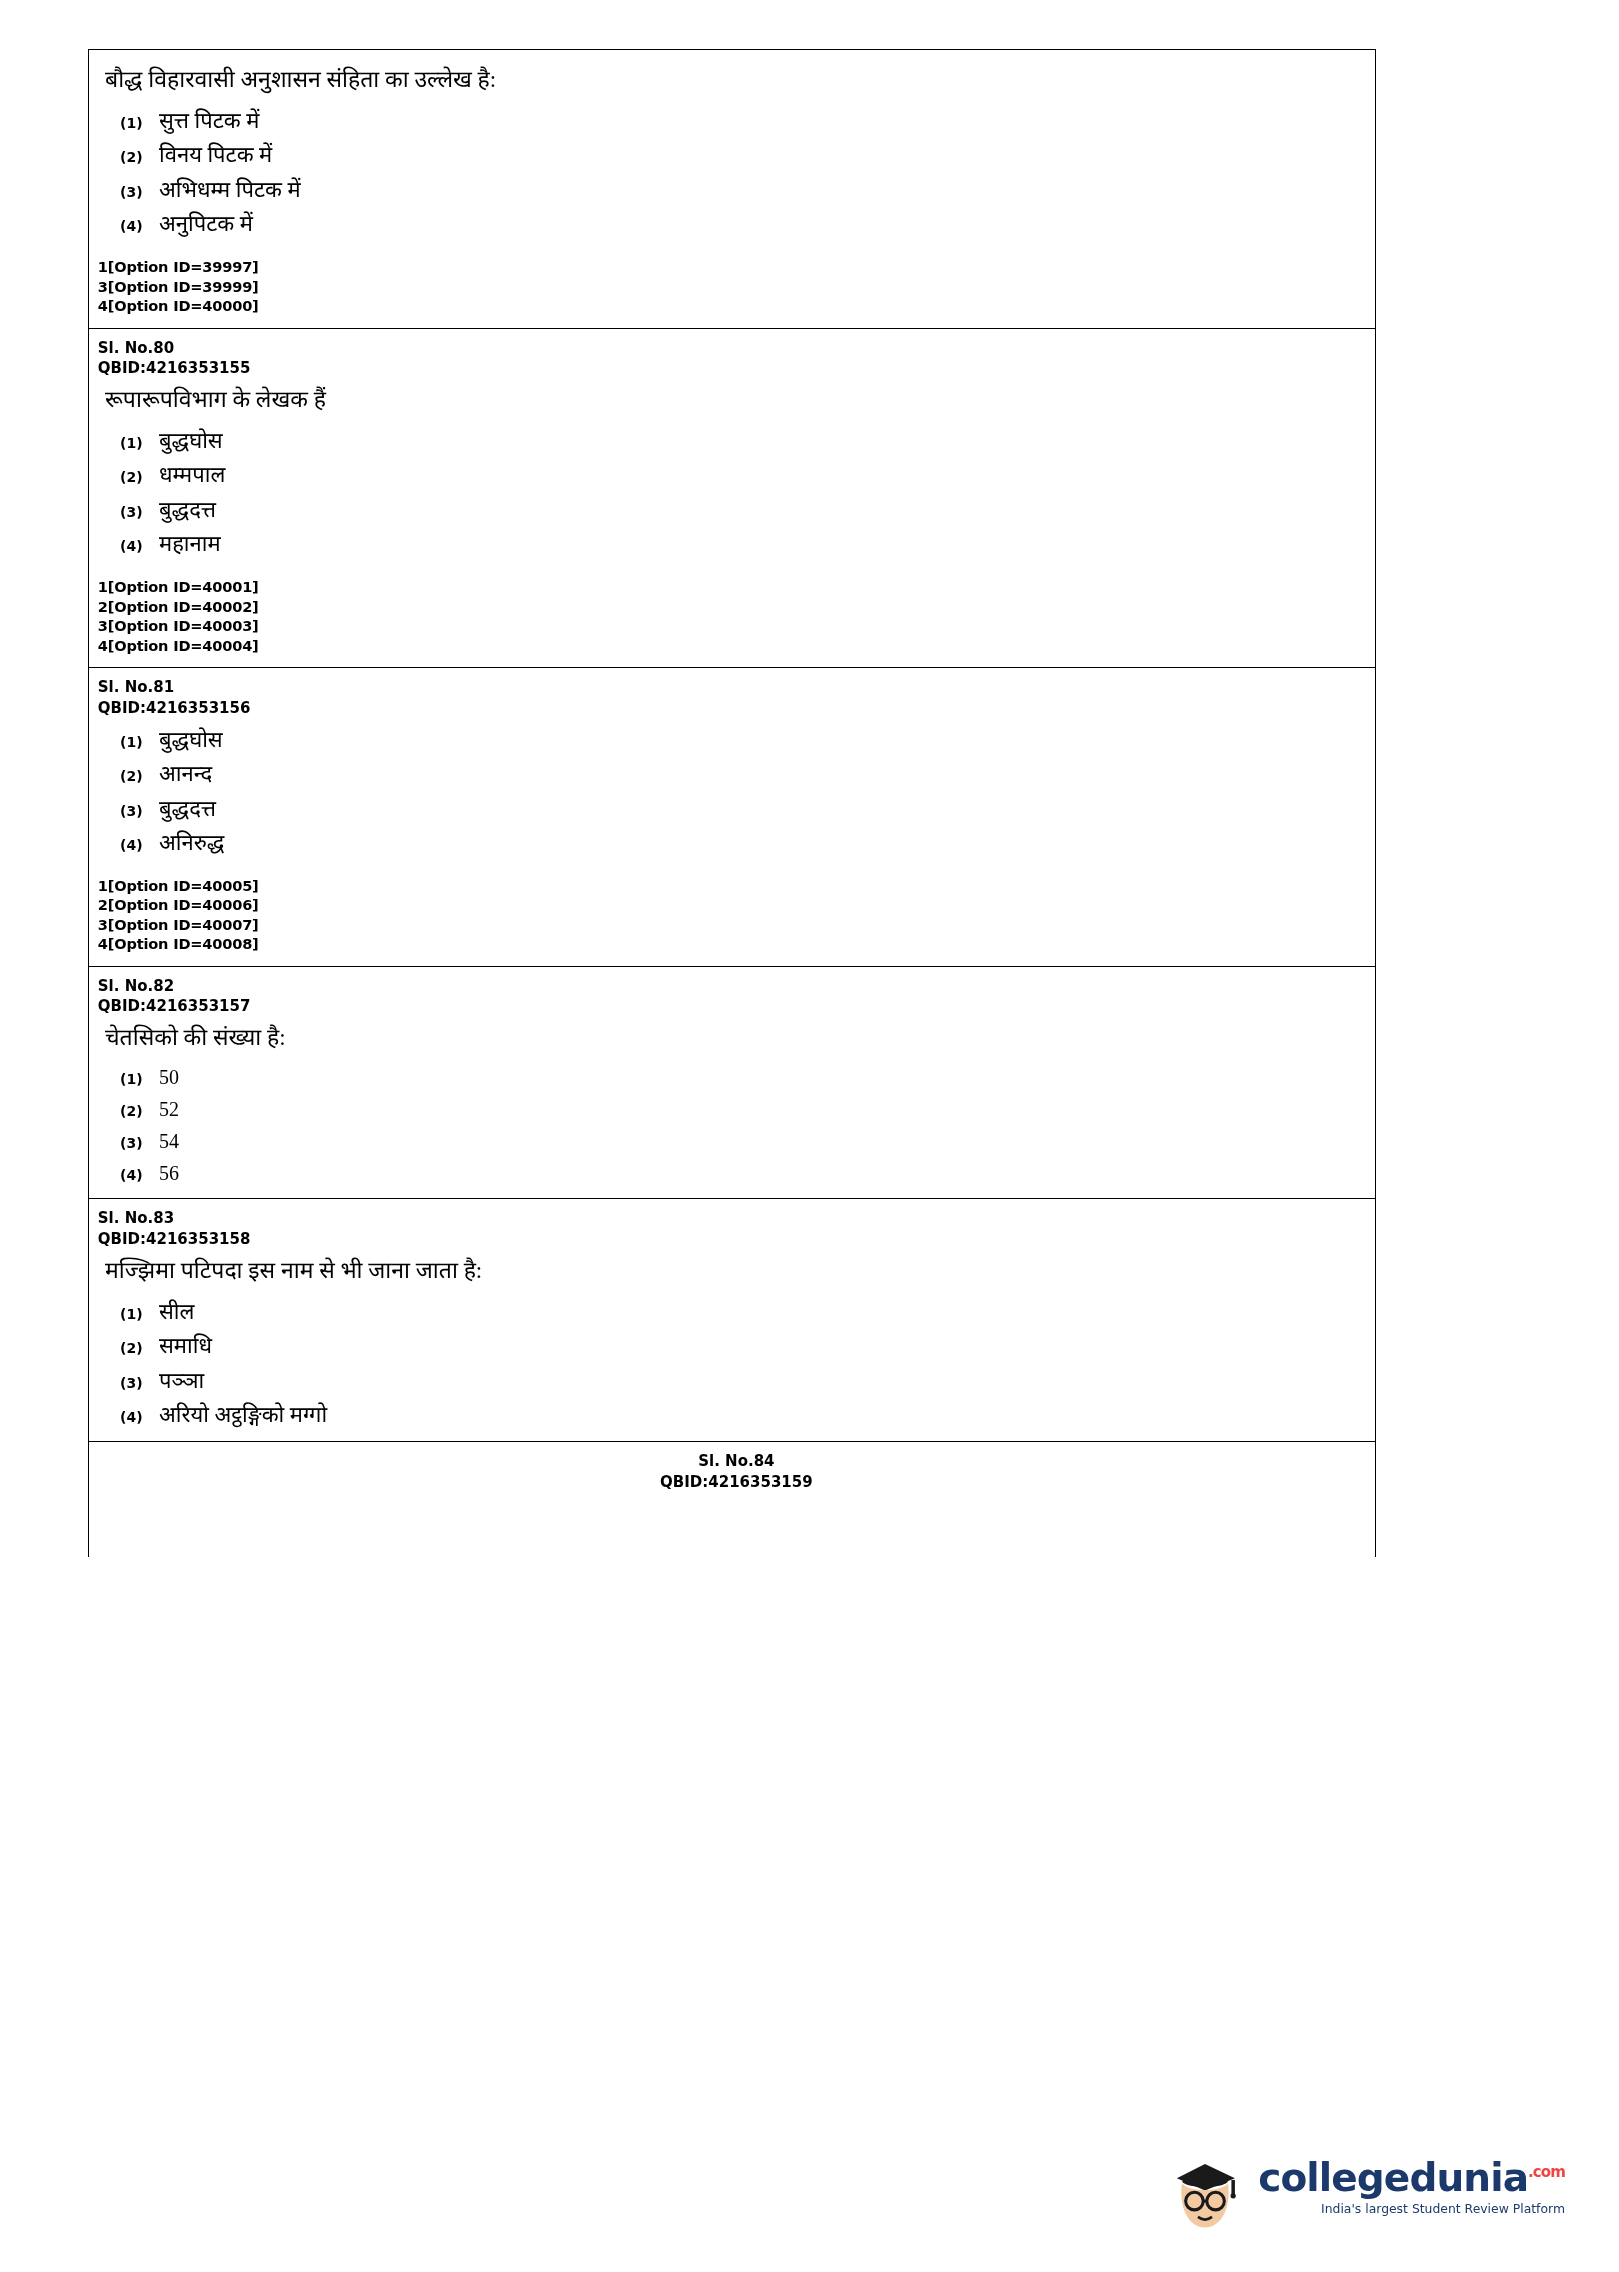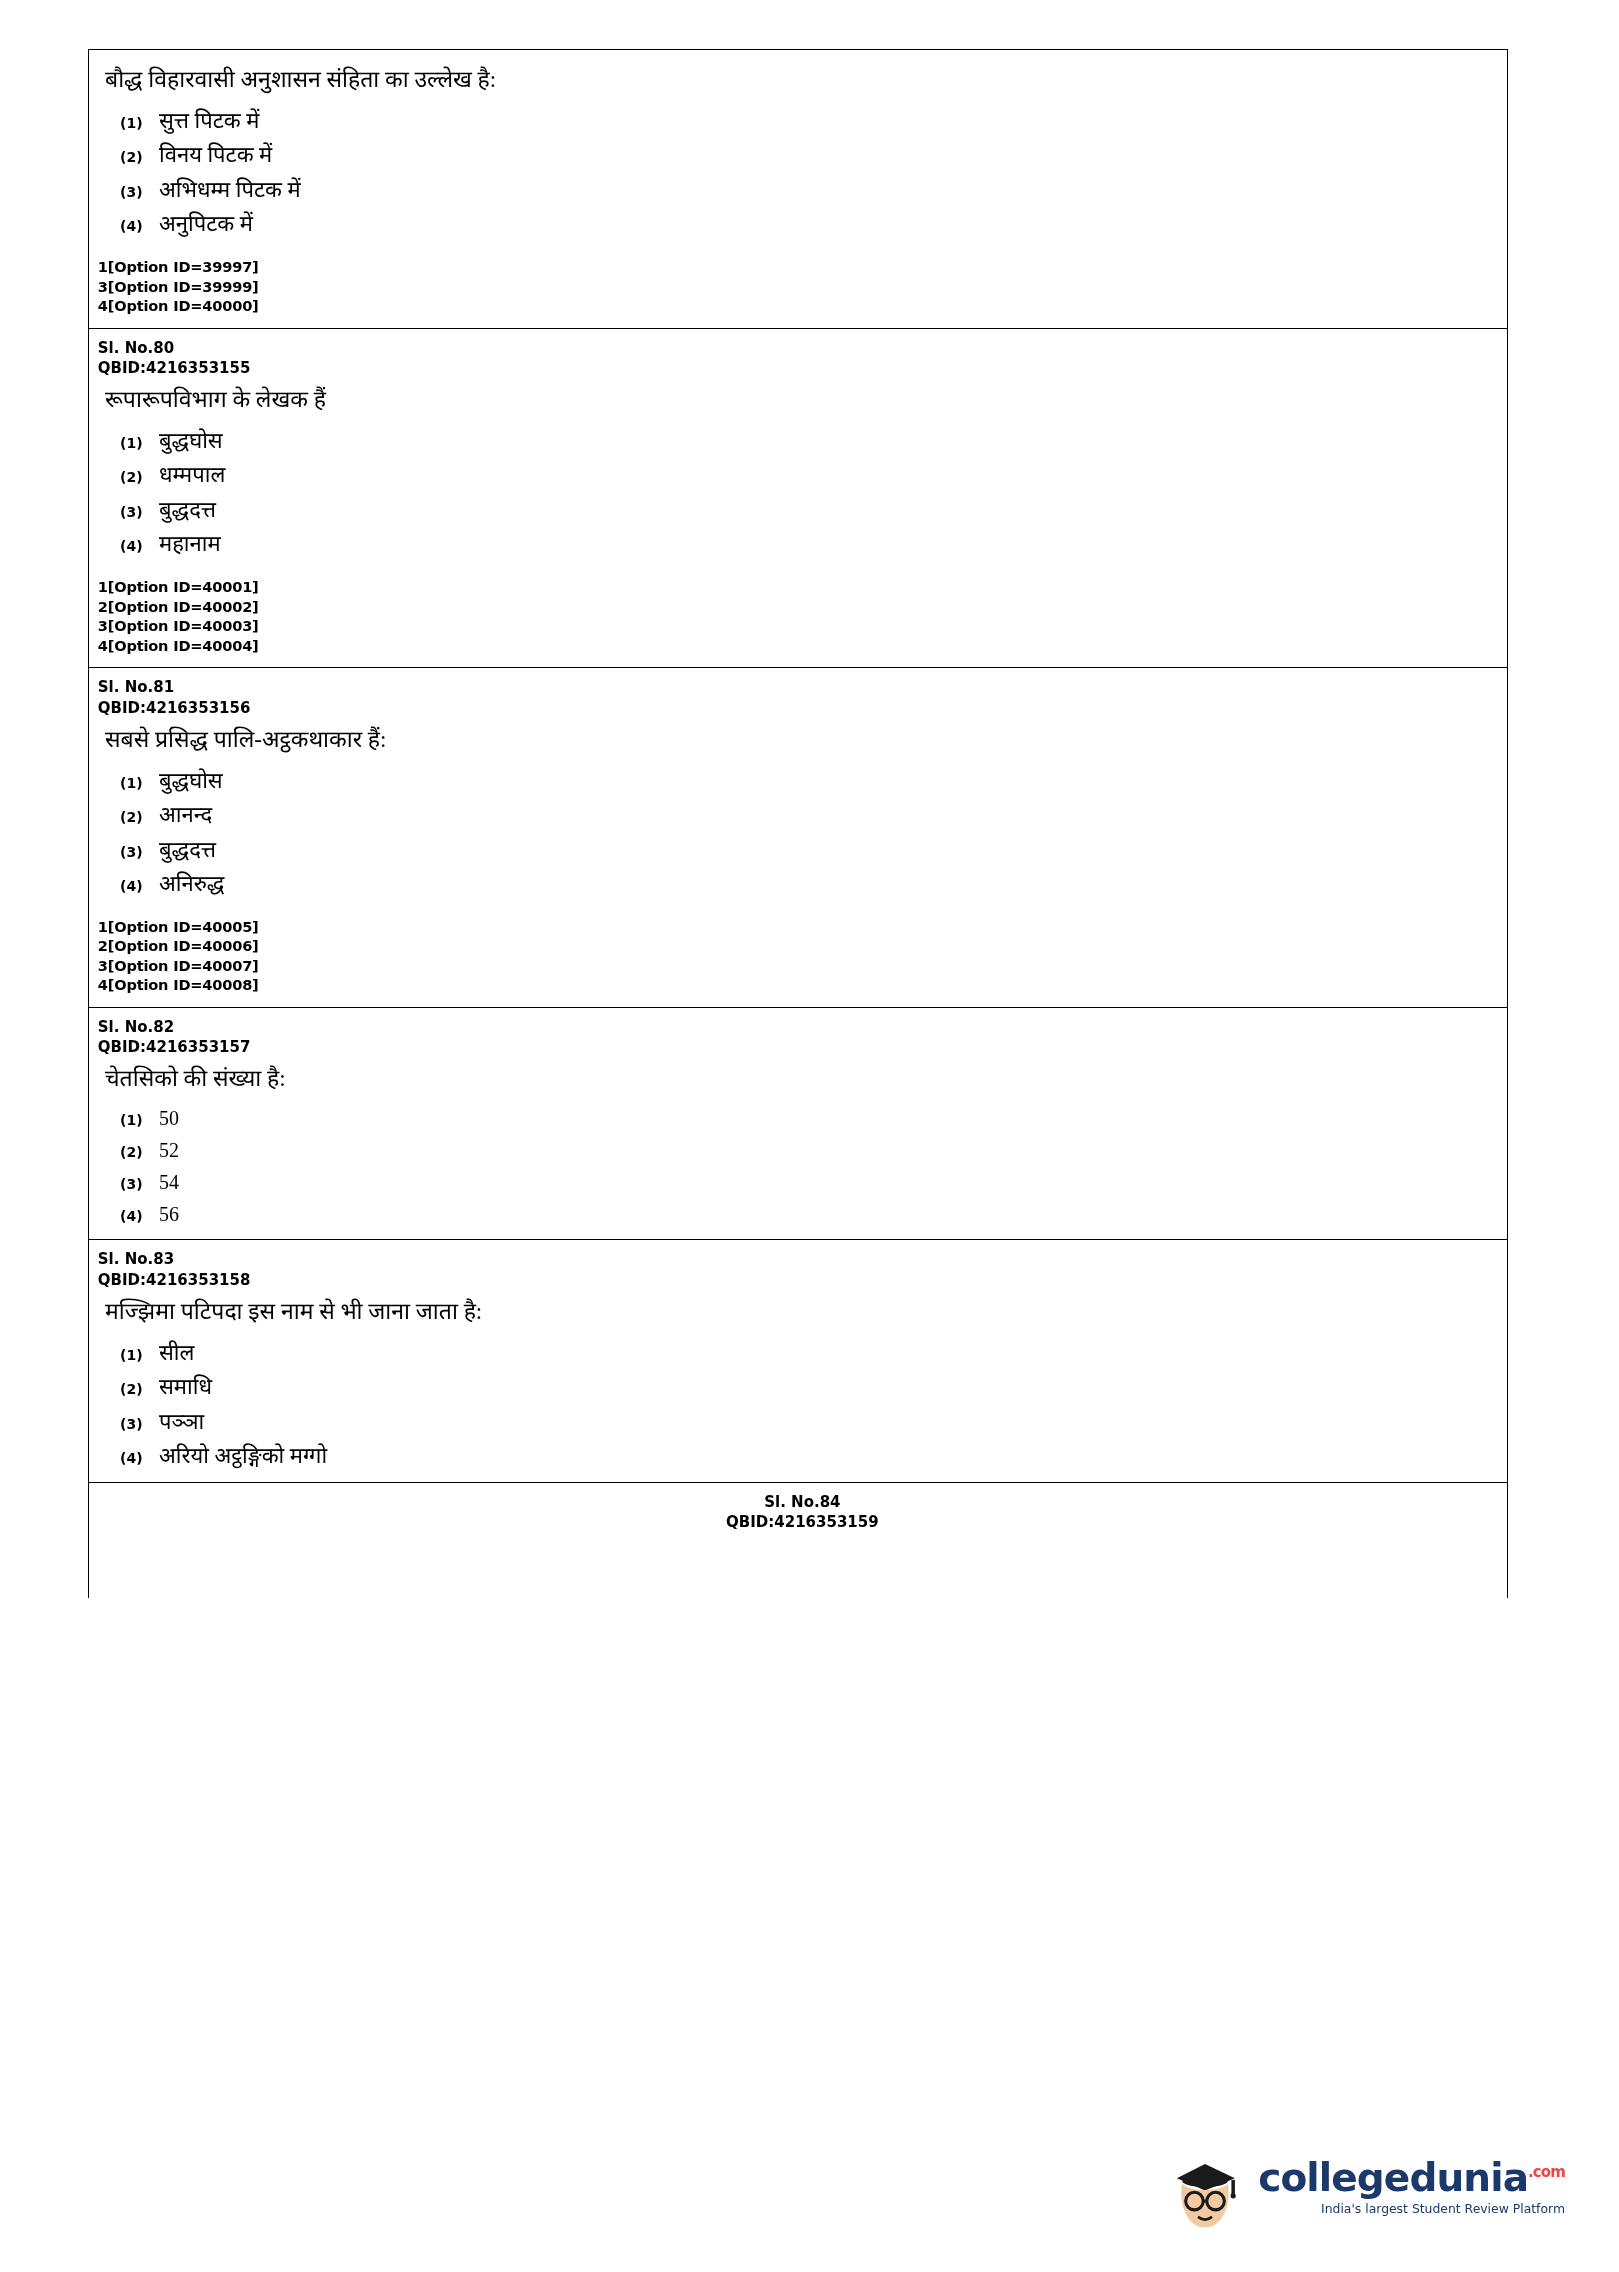--- a/index.html
+++ b/index.html
@@ -17,21 +17,21 @@
   .page {
     position: relative;
     width: 1620px;
     height: 2273px;
     box-sizing: border-box;
   }
   .paper {
     position: absolute;
     left: 88px;
     top: 49px;
-    width: 1420px;
+    width: 1288px;
     border: 0.9px solid #000;
     border-bottom: none;
     box-sizing: border-box;
   }
   .qblock {
     border-bottom: 0.9px solid #000;
     padding: 8.8px 0 12.4px 0;
     box-sizing: border-box;
   }
   .qblock.last {
@@ -182,21 +182,20 @@
         <div>1[Option ID=40001]</div>
         <div>2[Option ID=40002]</div>
         <div>3[Option ID=40003]</div>
         <div>4[Option ID=40004]</div>
       </div>
     </div>
 
     <div class="qblock">
       <div class="meta">Sl. No.81</div>
       <div class="meta">QBID:4216353156</div>
-      <div class="qtext">सबसे प्रसिद्ध पालि-अट्ठकथाकार हैं:</div>
       <div class="opt-row">
         <span class="opt-num">(1)</span>
         <span class="opt-text">बुद्धघोस</span>
       </div>
       <div class="opt-row">
         <span class="opt-num">(2)</span>
         <span class="opt-text">आनन्द</span>
       </div>
       <div class="opt-row">
         <span class="opt-num">(3)</span>

